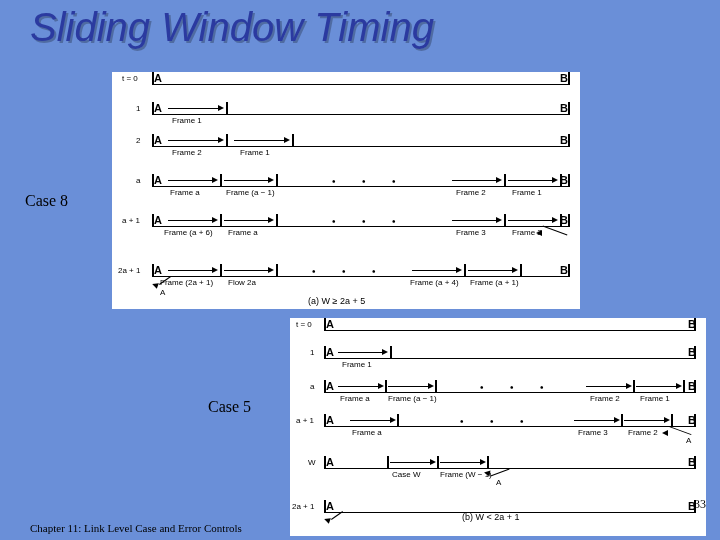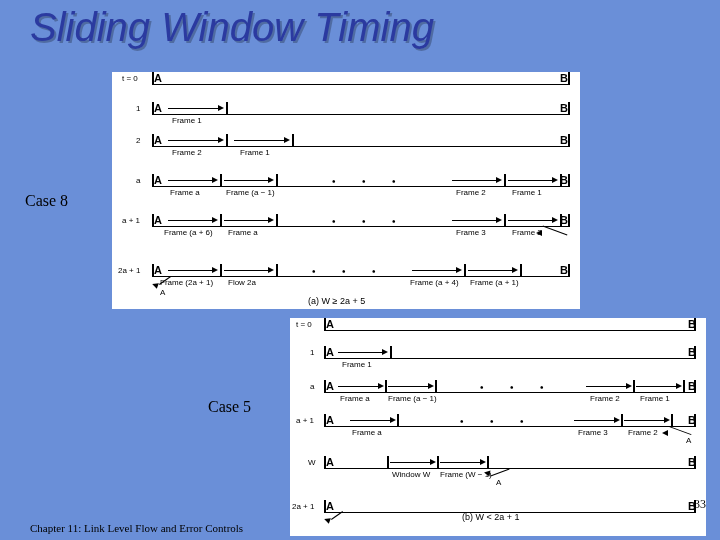--- a/index.html
+++ b/index.html
@@ -270,35 +270,35 @@
   <div class="tl" style="top:140px; left:18px;">W</div>
   <div class="tl ab" style="top:138px; left:36px;">A</div>
   <div class="tl ab" style="top:138px; right:10px;">B</div>
   <div class="line" style="top:150px; left:34px; width:372px;"></div>
   <div class="bar" style="top:138px; left:34px;"></div>
     <div class="bar" style="top:138px; left:404px;"></div>
   <div class="line" style="top:144px; left:100px; width:40px;"></div>
     <div class="arrowhead" style="top:141px; left:140px;"></div>
   <div class="line" style="top:144px; left:150px; width:40px;"></div>
     <div class="arrowhead" style="top:141px; left:190px;"></div>
-  <div class="tl" style="top:152px; left:102px;">Window W</div>
+  <div class="tl" style="top:152px; left:102px;">Case W</div>
   <div class="tl" style="top:152px; left:150px;">Frame (W − 1)</div>
   <div class="line" style="top:154px; left:200px; width:20px; transform:rotate(-20deg);"></div>
   <div class="arrowhead" style="top:152px; left:194px; transform:rotate(190deg);"></div>
   <div class="tl" style="top:160px; left:206px;">A</div>
   <div class="bar" style="top:138px; left:97px;"></div>
     <div class="bar" style="top:138px; left:147px;"></div>
   <div class="bar" style="top:138px; left:197px;"></div>
 
   <div class="tl" style="top:184px; left:2px;">2a + 1</div>
   <div class="tl ab" style="top:182px; left:36px;">A</div>
   <div class="tl ab" style="top:182px; right:10px;">B</div>
   <div class="line" style="top:194px; left:34px; width:372px;"></div>
   <div class="bar" style="top:182px; left:34px;"></div>
     <div class="bar" style="top:182px; left:404px;"></div>
   <div class="line" style="top:197px; left:40px; width:14px; transform:rotate(-35deg);"></div>
   <div class="arrowhead" style="top:199px; left:34px; transform:rotate(200deg);"></div>
 
   <div class="caption" style="top:194px; left:172px;">(b) W &lt; 2a + 1</div>
 </div>
 
-<div class="footer">Chapter 11: Link Level Flow and Error Controls</div>
+<div class="footer">Chapter 11: Link Level Case and Error Controls</div>
 <div class="pagenum">33</div>
 
 </body></html>

